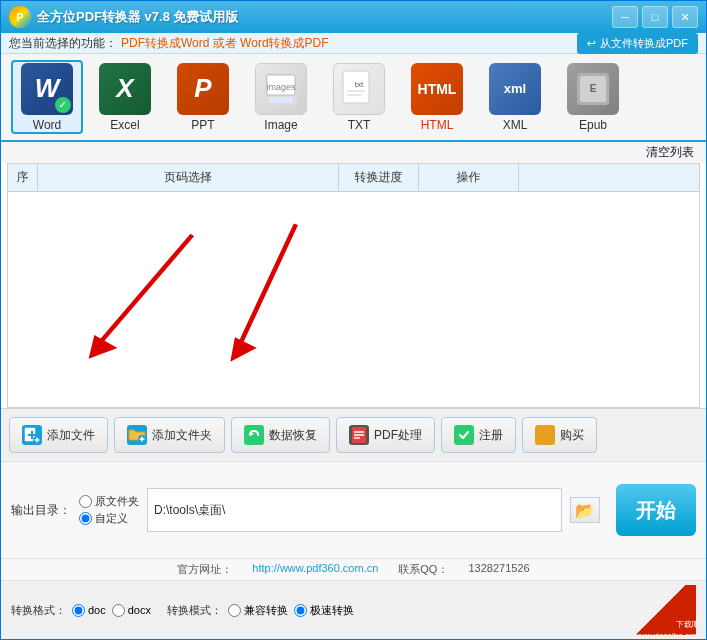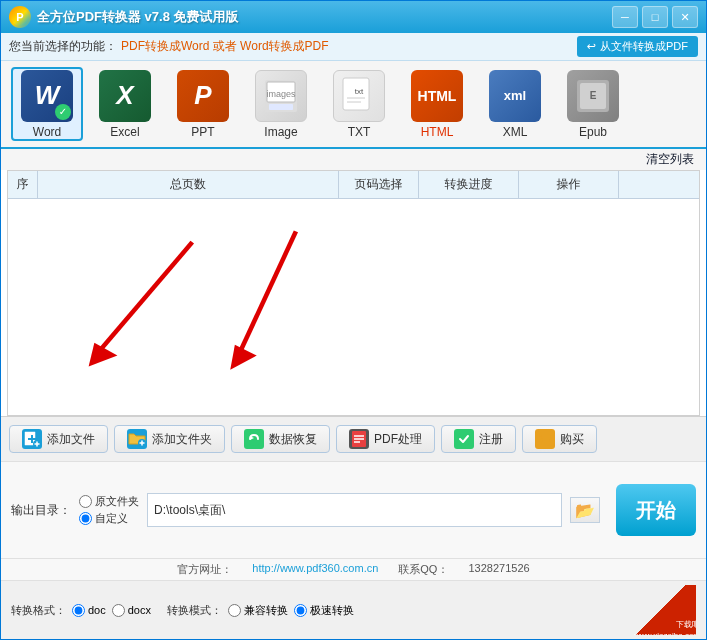--- a/index.html
+++ b/index.html
@@ -64,21 +64,21 @@
       font-size: 11px;
       cursor: pointer;
       display: flex;
       align-items: center;
       justify-content: center;
     }
 
     
     .func-bar {
       background: #e8f4fb;
-      height: 28px;
+      height: 21px;
       display: flex;
       align-items: center;
       padding: 0 8px;
       border-bottom: 1px solid #c0ddf0;
       flex-shrink: 0;
     }
     .func-label {
       color: #333;
       font-size: 12px;
     }
@@ -225,21 +225,21 @@
     .action-bar {
       background: #f0f0f0;
       border-top: 1px solid #d0d0d0;
       padding: 8px 8px;
       display: flex;
       gap: 6px;
       align-items: center;
       flex-shrink: 0;
     }
     .action-btn {
-      height: 28px;
+      height: 36px;
       padding: 0 12px;
       border-radius: 4px;
       border: 1px solid #b0c8e0;
       background: linear-gradient(180deg, #f8f8f8, #e8e8e8);
       cursor: pointer;
       font-size: 12px;
       color: #333;
       display: flex;
       align-items: center;
       gap: 5px;
@@ -269,21 +269,21 @@
       display: flex;
       align-items: center;
       gap: 8px;
       flex-shrink: 0;
     }
     .output-label { font-size: 12px; color: #333; white-space: nowrap; }
     .radio-group { display: flex; flex-direction: column; gap: 2px; }
     .radio-item { display: flex; align-items: center; gap: 3px; font-size: 11px; color: #333; }
     .output-path-input {
       flex: 1;
-      height: 34px;
+      height: 44px;
       border: 1px solid #c0d0e0;
       background: white;
       padding: 2px 6px;
       font-size: 12px;
       color: #333;
     }
     .folder-icon-btn {
       width: 30px;
       height: 26px;
       border: 1px solid #c0d0e0;
@@ -456,21 +456,20 @@
 
   </div>
 
   <div class="clear-list-row">
     <a class="clear-list-link">清空列表</a>
   </div>
 
   <div class="table-area">
     <div class="table-header">
       <div class="table-header-cell">序</div>
-      <div class="table-header-cell">总页数</div>
       <div class="table-header-cell">页码选择</div>
       <div class="table-header-cell">转换进度</div>
       <div class="table-header-cell">操作</div>
     </div>
     <div class="table-body">
 
       <svg class="arrows" viewBox="0 0 600 200" preserveAspectRatio="none">
 
         <line x1="160" y1="40" x2="80" y2="140" stroke="#dd0000" stroke-width="4"></line>
         <polygon points="70,155 75,133 95,145" fill="#dd0000"></polygon>

